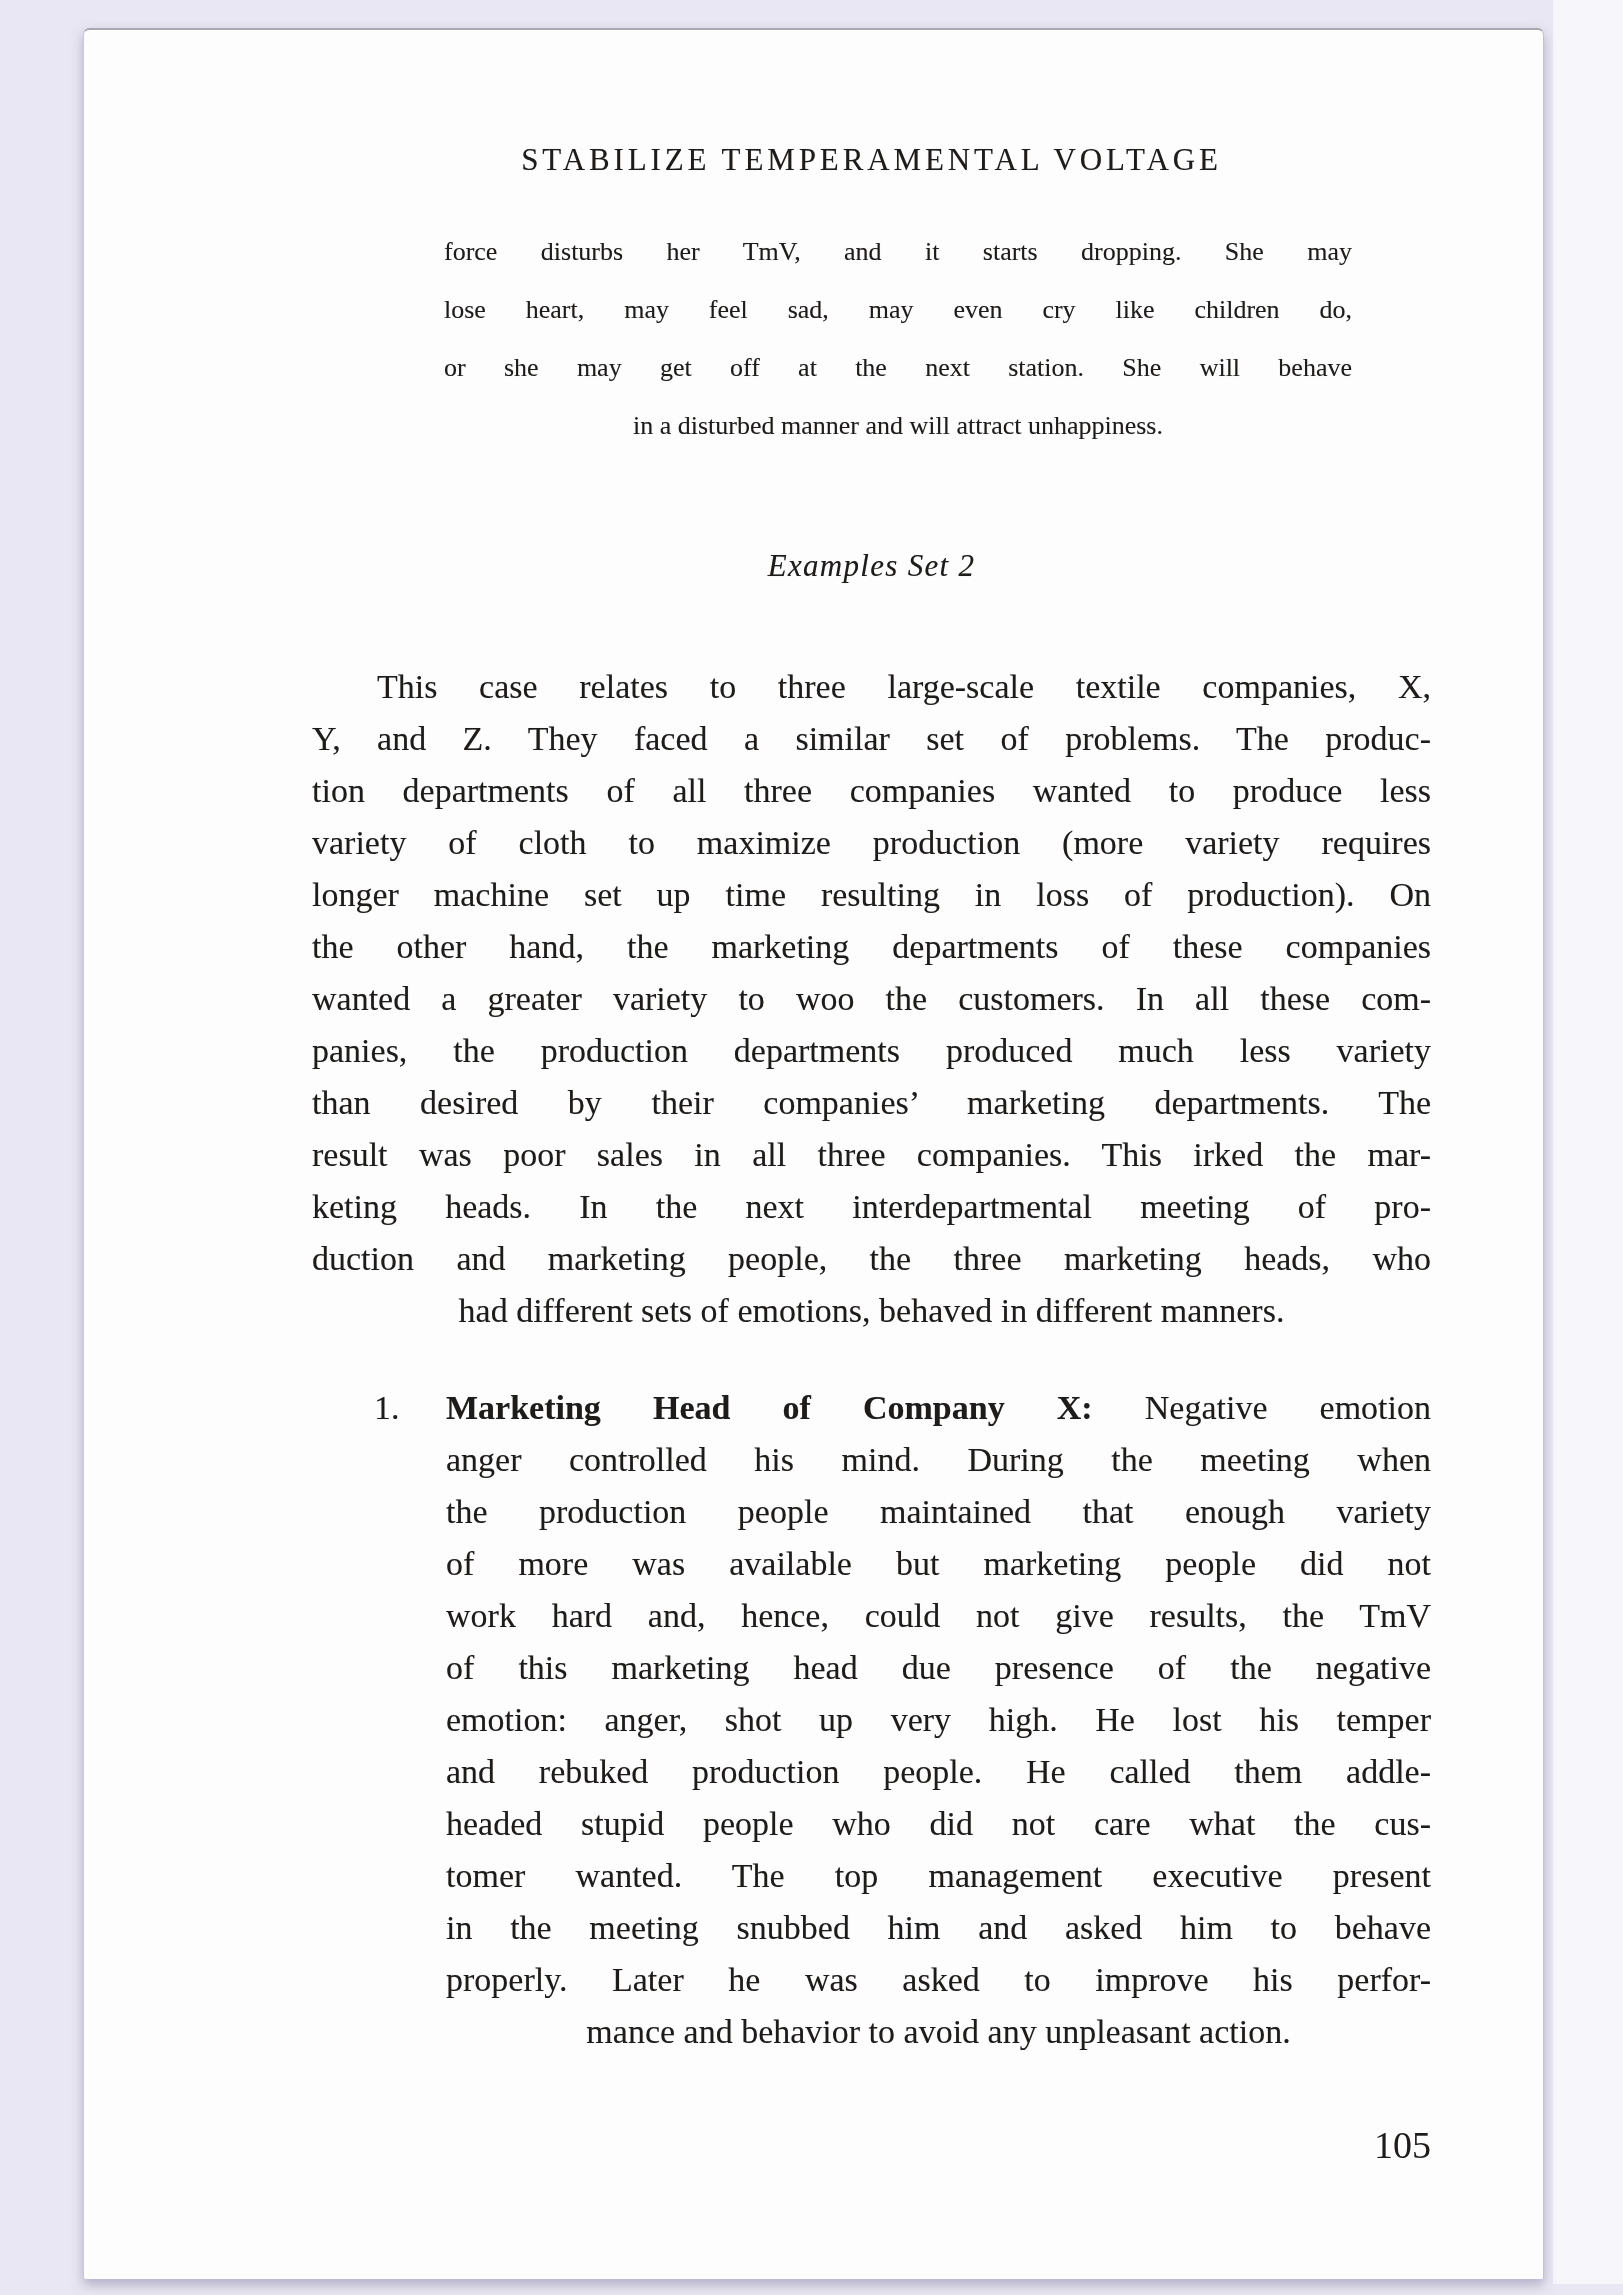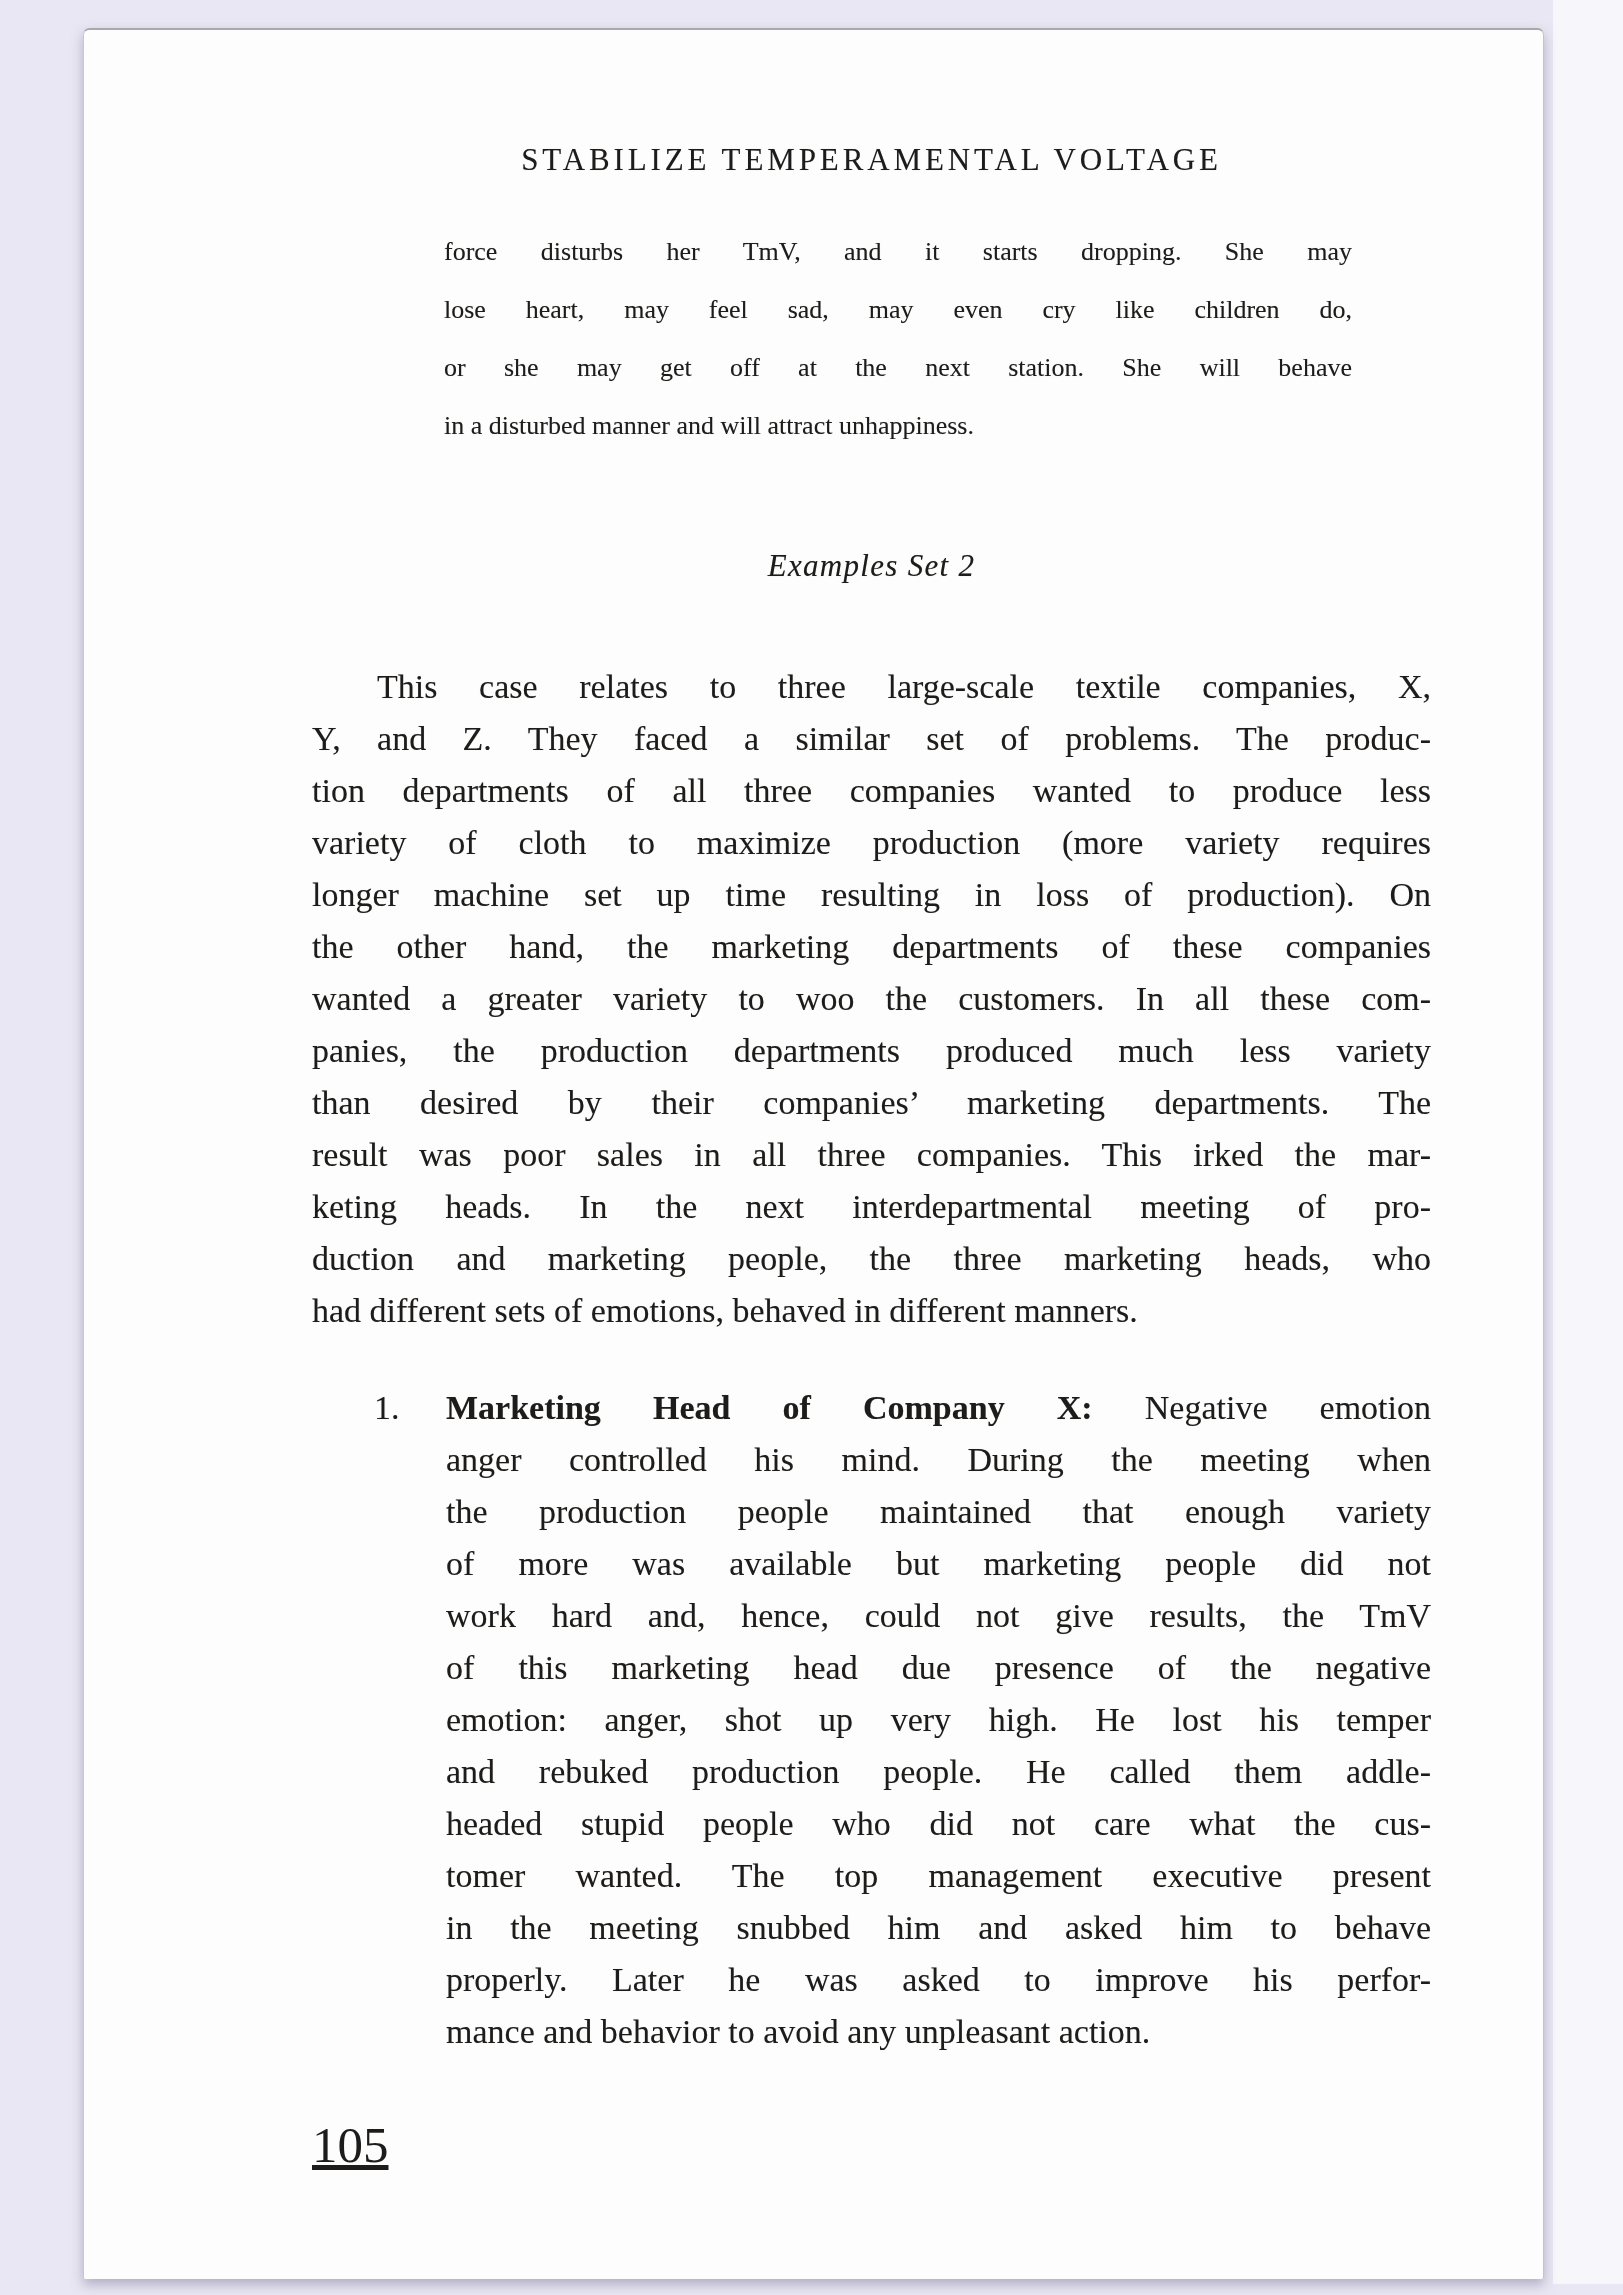--- a/index.html
+++ b/index.html
@@ -52,25 +52,25 @@
   .list-item {
     top:1352px; left:290px; width:1057px;
     font-size:34px; line-height:52px;
     display:flex; align-items:flex-start;
     text-shadow:0 0 0.7px rgba(25,25,25,0.3);
   }
   .list-num { width:72px; flex:none; }
   .list-body { flex:1 1 auto; }
   .page-number {
     top:2094px; left:228px; width:1119px;
-    text-align:left;
-    font-size:51px; line-height:42px;text-decoration:underline;
+    text-align:right;
+    font-size:38px; line-height:42px;
   }
   .jline { text-align:justify; text-align-last:justify; }
-  .lline { text-align:left; text-align-last:auto; }
+  .lline { text-align:center; text-align-last:auto; }
   .first-indent { padding-left:65px; }
   .bold { font-weight:700; }
 </style>
 </head>
 <body>
 
 <div class="bg-right-strip"></div>
 
 <div class="page">
 

